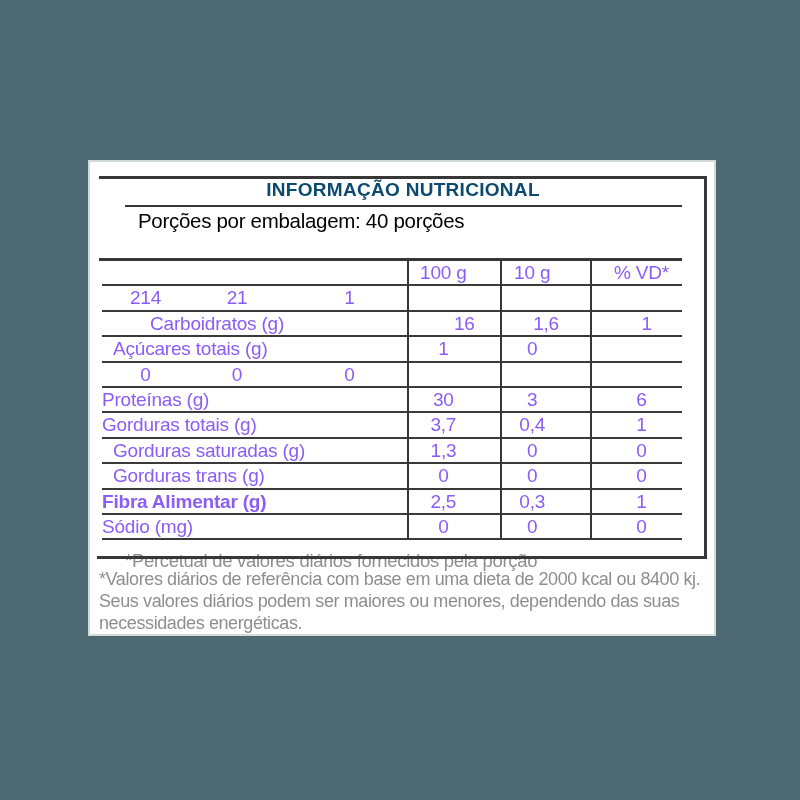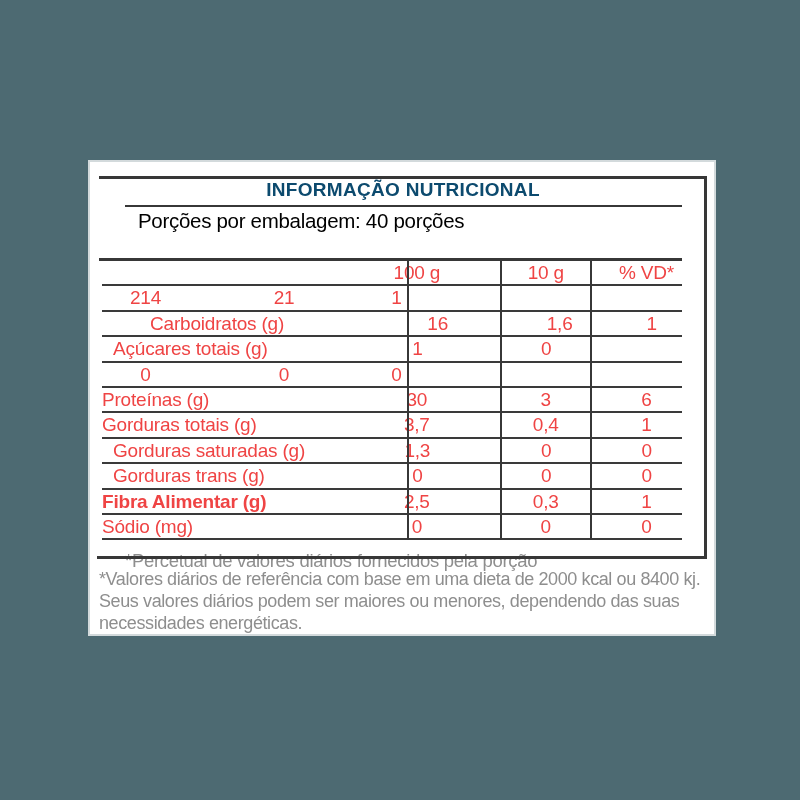--- a/index.html
+++ b/index.html
@@ -29,24 +29,24 @@
     text-align:center; font-size:19px; font-weight:bold;
     color:#0c4a6e; letter-spacing:.3px;
   }
   .serv-line {
     position:absolute; left:26px; width:575px;
     font-size:20.5px; color:#000000; letter-spacing:-.3px; white-space:nowrap;margin-left:13px;
   }
   .serv-1 { top:47px; } .serv-2 { top:72px; }
 
   .rows-wrap { position:absolute; left:0; top:99px; width:608px; }
-  .nrow { display:flex; height:23.4px; line-height:23.4px; font-size:19px; color:#ef4444; letter-spacing:-.2px; }
+  .nrow { display:flex; height:23.4px; line-height:23.4px; font-size:19px; color:#8b5cf6; letter-spacing:-.2px; }
   .nrow .lbl { width:308px; padding-left:3px; white-space:nowrap; overflow:visible; }
   .nrow .v1 { width:93px;  text-align:center; }
-  .nrow .v2 { width:90px;  text-align:center;margin-left:47px; }
+  .nrow .v2 { width:90px;  text-align:center; }
   .nrow .v3 { width:135px; text-align:center; }
   .sep { height:2px; margin-left:3px; width:580px; background:#3a3a3a; }
 
   .table-foot {
     position:absolute; left:26px; top:389px; width:575px;
     font-size:18.5px; line-height:19px; color:#8e8e8e; letter-spacing:-.3px; white-space:nowrap;
   }
   .footnote {
     position:absolute; left:9px; top:406px; width:600px;
     font-size:18px; line-height:22px; color:#8e8e8e; letter-spacing:-.4px;

